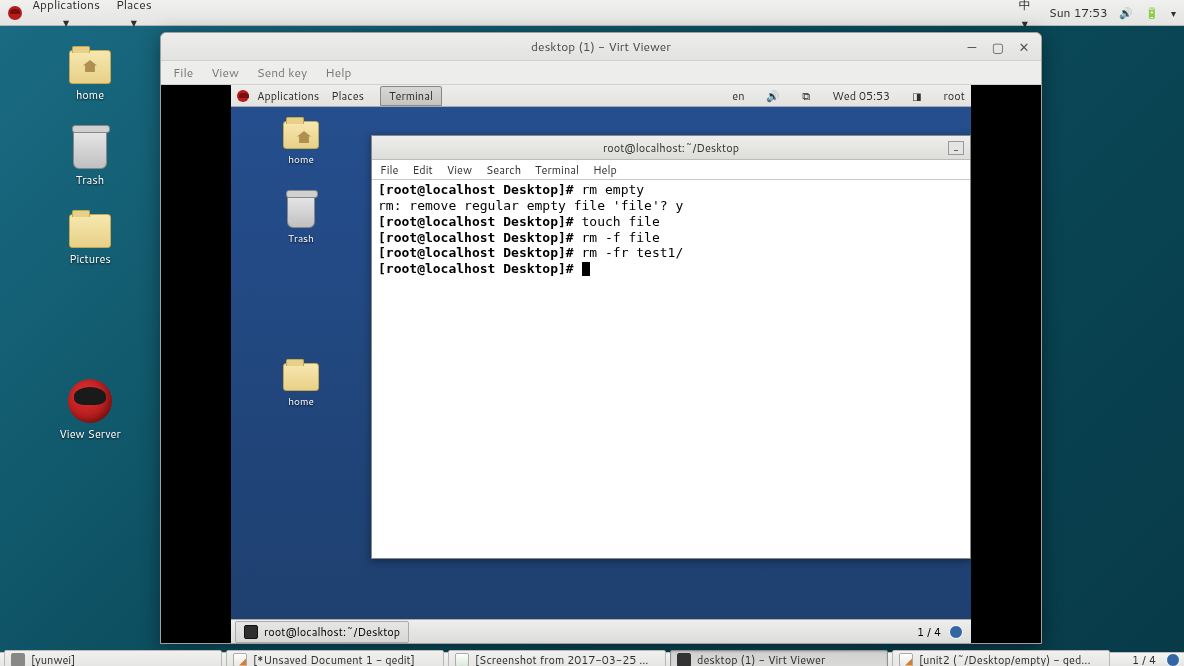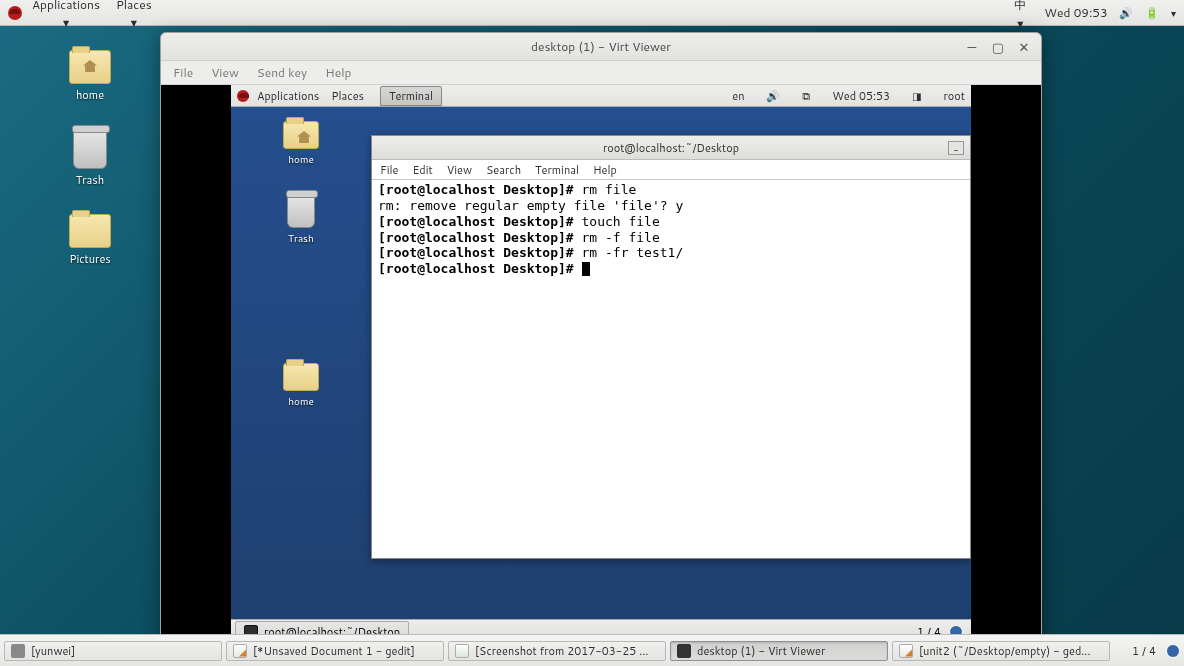--- a/index.html
+++ b/index.html
@@ -96,21 +96,21 @@
     .term-body .bold { font-weight: bold; }
     .cursor { display: inline-block; width: 8px; height: 14px; background: #000; vertical-align: text-bottom; }
 
     
     .inner-bottom { position: absolute; bottom: 0; left: 0; right: 0; height: 24px; background: linear-gradient(#eeeeec,#dcdcda); border-top: 1px solid #aaa; display: flex; align-items: center; font-size: 11px; padding: 0 4px; }
     .inner-task { background: linear-gradient(#e6e6e4,#d8d8d6); border: 1px solid #aaa; border-radius: 2px; padding: 2px 8px; display: flex; align-items: center; gap: 6px; cursor: pointer; }
     .inner-bottom .right { margin-left: auto; display: flex; gap: 8px; align-items: center; padding-right: 4px; }
     .ws-indicator { width: 14px; height: 14px; background: #3465a4; border-radius: 50%; display: inline-block; border: 1px solid #fff; }
 
     
-    .outer-bottom { position: absolute; bottom: 0; left: 0; right: 0; height: 32px; background: linear-gradient(#f4f4f2,#e6e6e4); border-top: 1px solid #bbb; display: flex; align-items: center; gap: 4px; padding: 0 4px; font-size: 11px; color: #2e2e2e; }
+    .outer-bottom { position: absolute; bottom: 0; left: 0; right: 0; height: 14px; background: linear-gradient(#f4f4f2,#e6e6e4); border-top: 1px solid #bbb; display: flex; align-items: center; gap: 4px; padding: 0 4px; font-size: 11px; color: #2e2e2e; }
     .outer-task { flex: 0 0 auto; width: 218px; height: 20px; border: 1px solid #b8b8b6; border-radius: 2px; padding: 0 6px; display: flex; align-items: center; gap: 6px; cursor: pointer; background: linear-gradient(#f0f0ee,#e4e4e2); overflow: hidden; white-space: nowrap; }
     .outer-task.active { background: linear-gradient(#d0d0ce,#dcdcda); border-color: #909090; box-shadow: inset 0 1px 2px rgba(0,0,0,0.15); }
     .outer-bottom .right { margin-left: auto; display: flex; gap: 10px; align-items: center; }
     .tiny-icon { width: 14px; height: 14px; display: inline-block; background: #888; border-radius: 2px; flex-shrink: 0; }
     .tiny-icon.gedit { background: linear-gradient(#fff,#e8e8e6); border: 1px solid #aaa; position: relative; }
     .tiny-icon.gedit::after { content:''; position:absolute; bottom:0; right:0; width:7px; height:7px; background:#d08030; clip-path: polygon(0 100%, 100% 0, 100% 100%);}
     .tiny-icon.img { background: linear-gradient(#fff,#dce8dc); border: 1px solid #aaa; }
     .tiny-icon.virt { background: #333; border: 1px solid #333; }
     .tiny-icon.term { background: #2e2e2e; border:1px solid #111; }
 
@@ -133,41 +133,45 @@
     <div class="panel-btn">
       <span>Places</span>
       <span class="dropdown-arrow">▼</span>
     </div>
   </div>
   <div class="right">
     <div class="panel-btn">
       <span>中</span>
       <span class="dropdown-arrow">▼</span>
     </div>
-    <span>Wed 09:53</span>
+    <span>Sun 17:53</span>
     <span class="sound-icon"></span>
     <span class="battery-icon"></span>
     <span class="power-icon"></span>
   </div>
 </div>
 
 <div class="outer-desktop-icons">
   <div class="desk-icon folder-home">
     <div class="folder-glyph"></div>
     <div class="desk-icon-label">home</div>
   </div>
   <div class="desk-icon">
     <div class="trash-glyph"></div>
     <div class="desk-icon-label">Trash</div>
   </div>
   <div class="desk-icon">
     <div class="folder-glyph"></div>
     <div class="desk-icon-label">Pictures</div>
   </div>
   <div style="height:60px"></div>
+  <div class="desk-icon">
+    <div class="redhat-big"></div>
+    <div class="desk-icon-label">View Server</div>
+  </div>
 </div>
 
 <div class="virt-window">
   <div class="virt-titlebar">
     <span>desktop (1) - Virt Viewer</span>
     <div class="virt-winbtns">
       <div class="virt-winbtn">—</div>
       <div class="virt-winbtn">▢</div>
       <div class="virt-winbtn">✕</div>
     </div>
@@ -227,21 +231,21 @@
           <div class="min-btn">_</div>
         </div>
         <div class="term-menubar">
           <span>File</span>
           <span>Edit</span>
           <span>View</span>
           <span>Search</span>
           <span>Terminal</span>
           <span>Help</span>
         </div>
-        <div class="term-body"><span class="bold">[root@localhost Desktop]# </span><span>rm file</span>
+        <div class="term-body"><span class="bold">[root@localhost Desktop]# </span><span>rm empty</span>
 <span>rm: remove regular empty file 'file'? y</span>
 <span class="bold">[root@localhost Desktop]# </span><span>touch file</span>
 <span class="bold">[root@localhost Desktop]# </span><span>rm -f file</span>
 <span class="bold">[root@localhost Desktop]# </span><span>rm -fr test1/</span>
 <span class="bold">[root@localhost Desktop]# </span><span class="cursor"></span></div>
       </div>
 
       <div class="inner-bottom">
         <div class="inner-task">
           <span class="tiny-icon term"></span>

